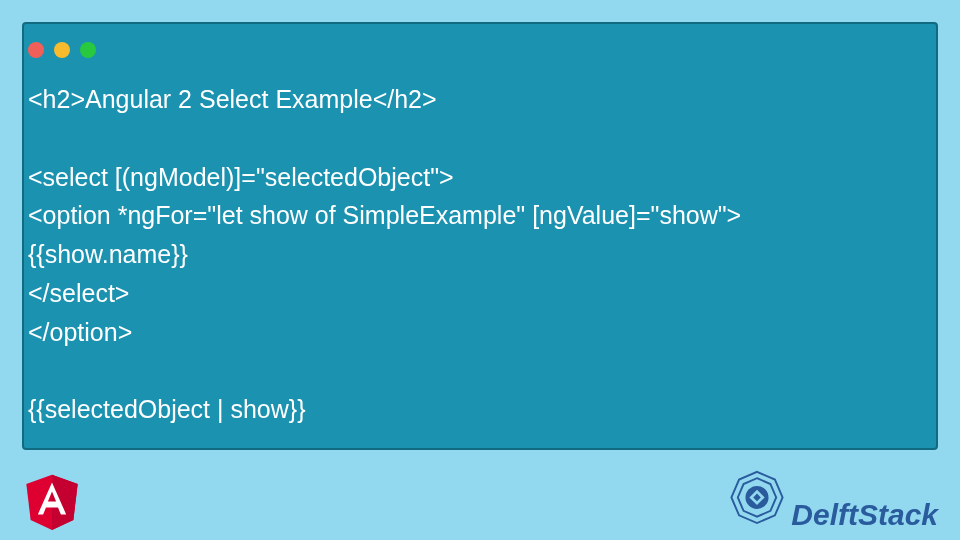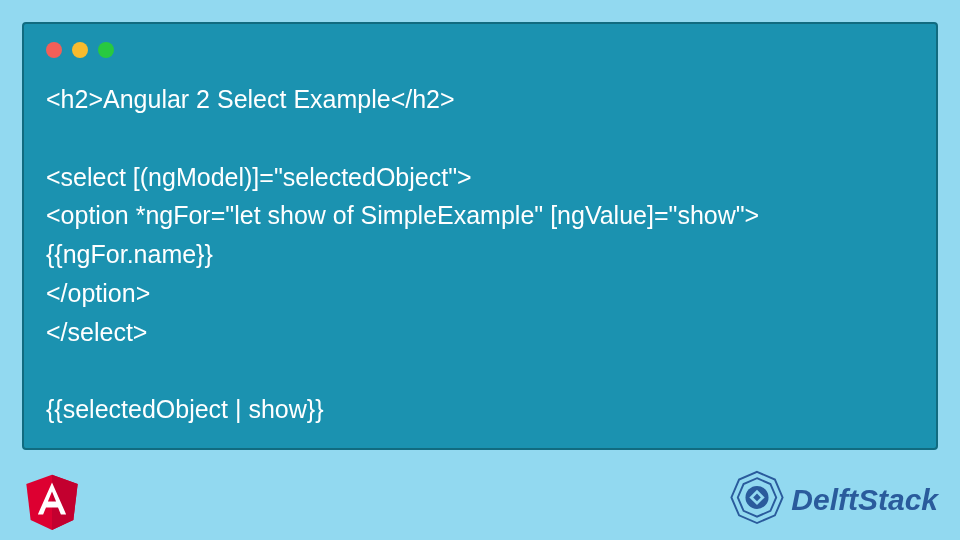--- a/index.html
+++ b/index.html
@@ -8,51 +8,51 @@
       background:#92d9f0;
       font-family:Arial,Helvetica,sans-serif;
       position:relative; overflow:hidden;
     }
     .card {
       position:absolute; left:22px; top:22px; right:22px;
       height:428px;
       background:#1b92b0;
       border:2px solid #116b80;
       border-radius:4px;
-      padding:18px 22px;
+      padding:18px 4px;
     }
     .dots { display:flex; gap:10px; margin-bottom:22px; }
     .dot { width:16px; height:16px; border-radius:50%; }
     .dot.r { background:#f25f58; }
     .dot.y { background:#f8bb2e; }
     .dot.g { background:#28c93f; }
     .code {
       font-size:25px; line-height:1.55; color:#ffffff; font-weight:400;
       white-space:pre-wrap; font-family:Arial,Helvetica,sans-serif;
     }
     .footer {
       position:absolute; left:0; right:0; bottom:0; height:80px;
       display:flex; align-items:center; justify-content:space-between;
       padding:0 22px;
     }
     .angular-logo svg { width:60px; height:60px; display:block; }
-    .delft { display:flex; align-items:center; gap:2px; }
+    .delft { display:flex; align-items:flex-end; gap:2px; }
     .delft-text { font-size:30px; font-style:italic; font-weight:600; color:#2a5b9c; }
     .delft-icon svg { width:64px; height:64px; display:block; }
   </style>
 </head>
 <body>
 
 <div class="card">
   <div class="dots">
     <div class="dot r"></div>
     <div class="dot y"></div>
     <div class="dot g"></div>
   </div>
-  <div class="code" id="code"><div>&lt;h2&gt;Angular 2 Select Example&lt;/h2&gt;</div><div>&nbsp;</div><div>&lt;select [(ngModel)]="selectedObject"&gt;</div><div>&lt;option *ngFor="let show of SimpleExample" [ngValue]="show"&gt;</div><div>{{ngFor.name}}</div><div>&lt;/option&gt;</div><div>&lt;/select&gt;</div><div>&nbsp;</div><div>{{selectedObject | show}}</div></div>
+  <div class="code" id="code"><div>&lt;h2&gt;Angular 2 Select Example&lt;/h2&gt;</div><div>&nbsp;</div><div>&lt;select [(ngModel)]="selectedObject"&gt;</div><div>&lt;option *ngFor="let show of SimpleExample" [ngValue]="show"&gt;</div><div>{{show.name}}</div><div>&lt;/select&gt;</div><div>&lt;/option&gt;</div><div>&nbsp;</div><div>{{selectedObject | show}}</div></div>
 </div>
 
 <div class="footer">
   <div class="angular-logo">
     <svg viewBox="0 0 250 250">
       <polygon fill="#dd0031" points="125,20 232,58 214,208 125,250 36,208 18,58"></polygon>
       <polygon fill="#c3002f" points="125,20 125,250 214,208 232,58"></polygon>
       <path fill="#ffffff" d="M125 52 L66 185 h22 l12-29 h50 l12 29 h22 L125 52 Z M125 90 l17 41 h-34 l17-41 Z"></path>
     </svg>
   </div>

